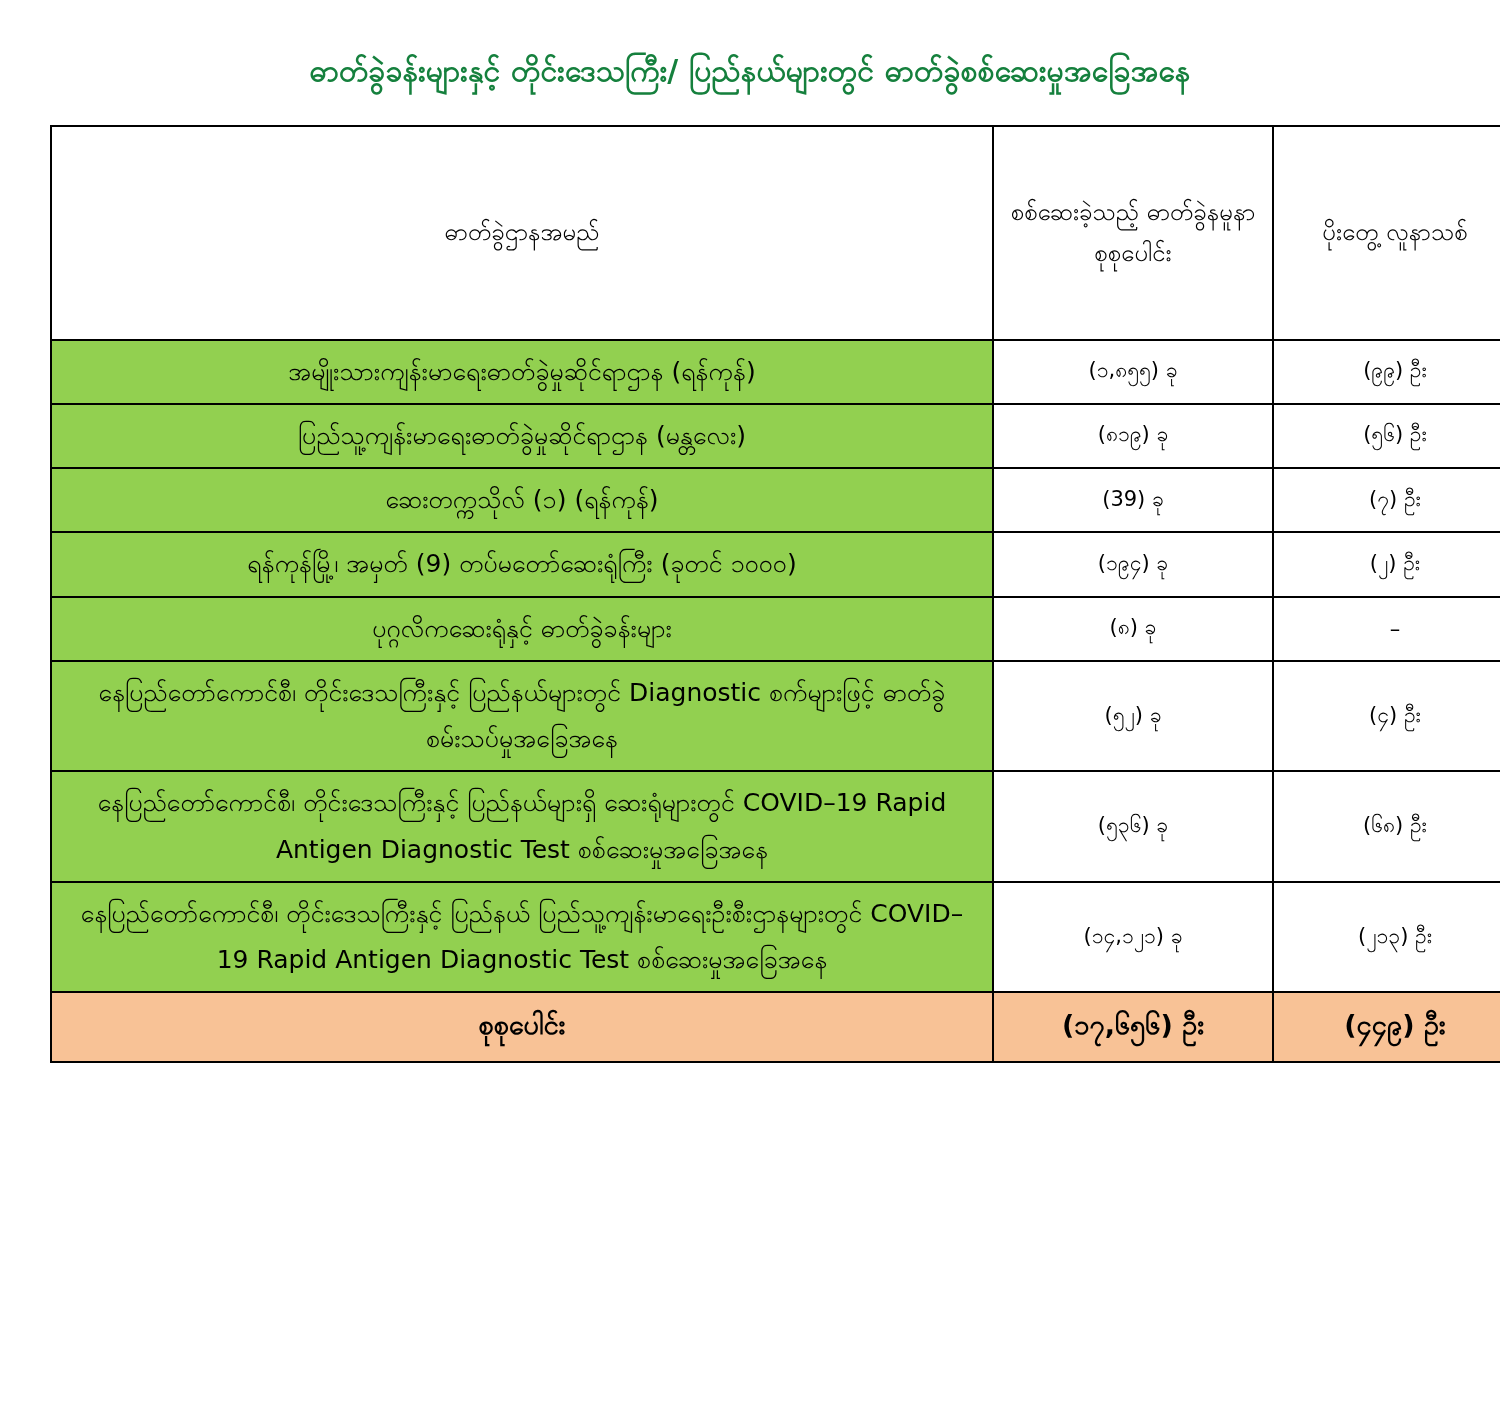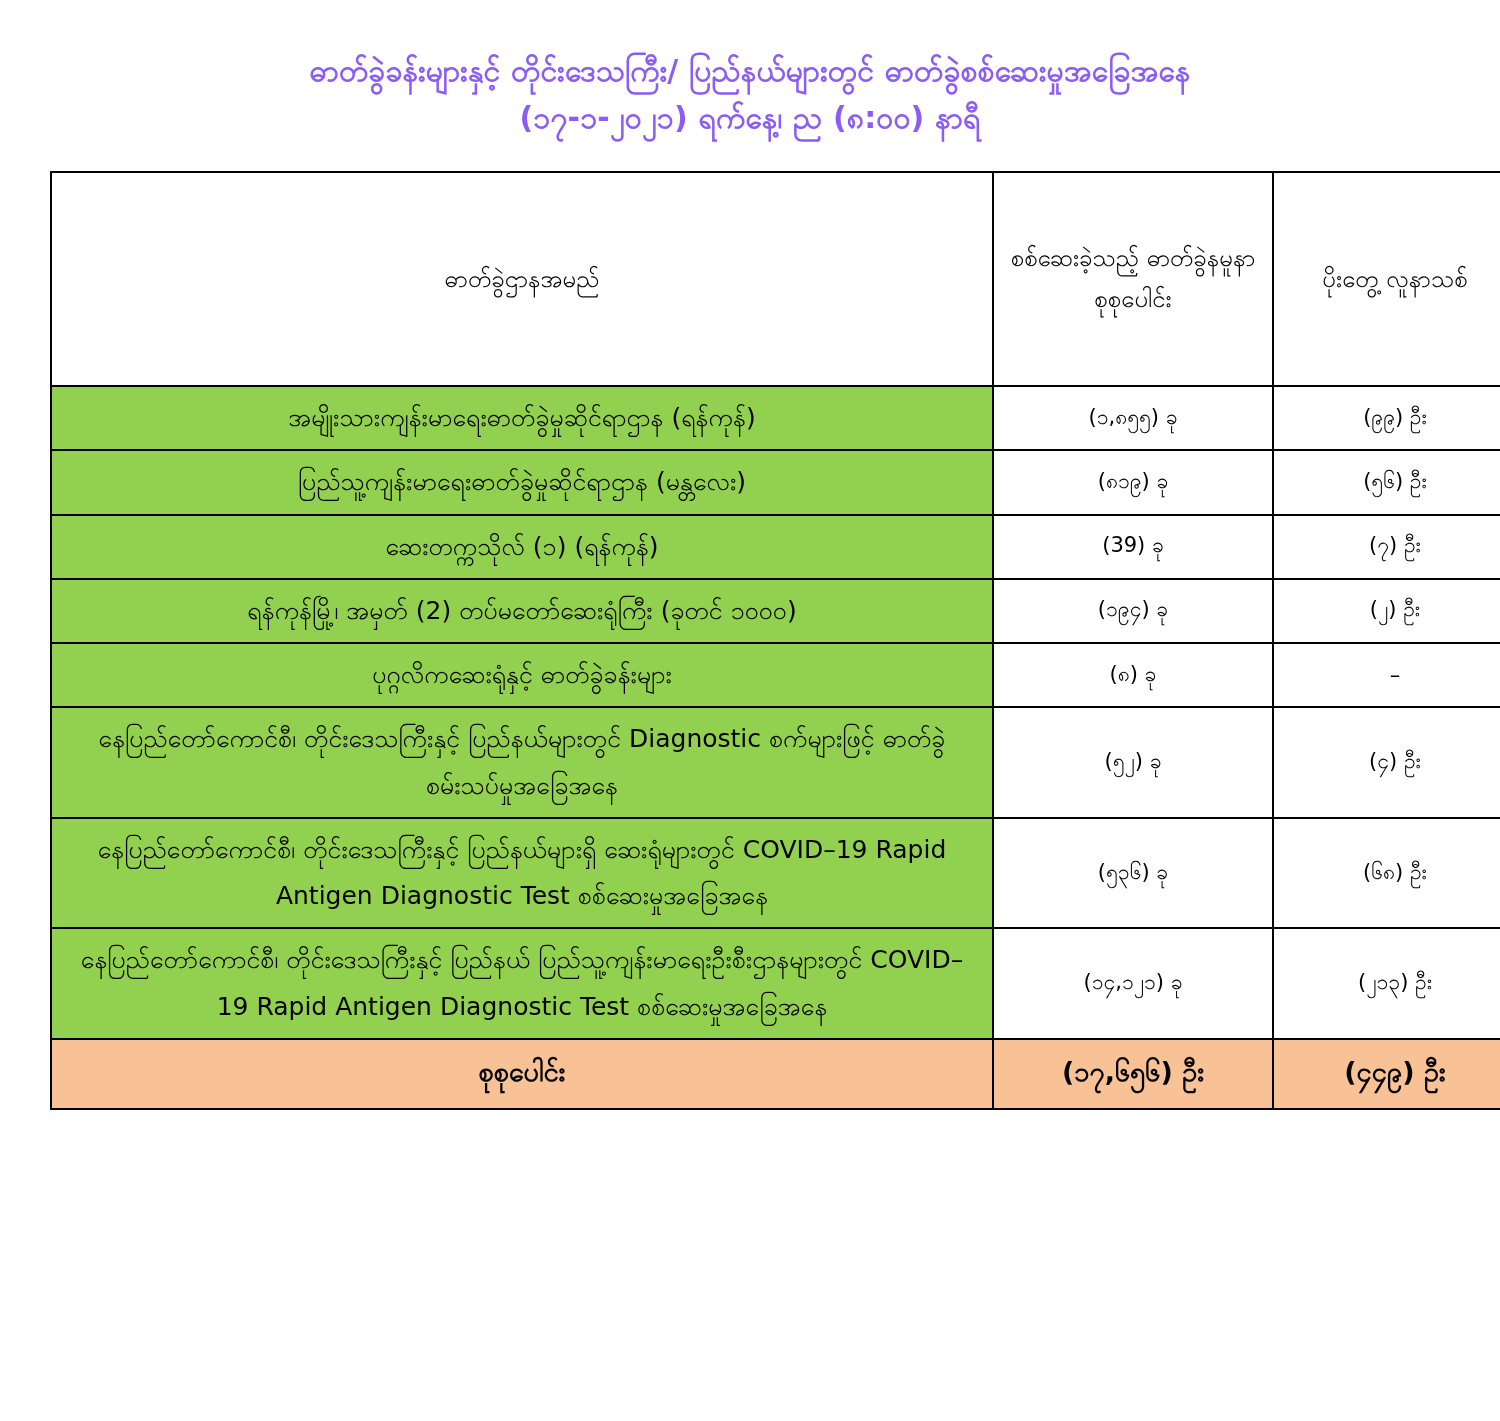--- a/index.html
+++ b/index.html
@@ -22,21 +22,21 @@
     position: relative;
   }
   .title-block {
     text-align: center;
     padding-top: 48px;
   }
   .title-line {
     font-size: 30px;
     font-weight: bold;
     line-height: 1.55;
-    color: #8b5cf6;
+    color: #15803d;
     letter-spacing: 0.2px;
   }
   .table-wrap {
     margin: 30px auto 0 auto;
     width: 1400px;
   }
   table.report {
     border-collapse: collapse;
     width: 100%;
     table-layout: fixed;
@@ -83,21 +83,20 @@
     background: #f8c296;
   }
 </style>
 </head>
 <body>
 
 <div class="page">
 
   <div class="title-block">
     <div class="title-line">ဓာတ်ခွဲခန်းများနှင့် တိုင်းဒေသကြီး/ ပြည်နယ်များတွင် ဓာတ်ခွဲစစ်ဆေးမှုအခြေအနေ</div>
-    <div class="title-line">(၁၇-၁-၂၀၂၁) ရက်နေ့၊ ည (၈:၀၀) နာရီ</div>
   </div>
 
   <div class="table-wrap">
     <table class="report">
       <thead>
         <tr>
           <th class="col-name">ဓာတ်ခွဲဌာနအမည်</th>
           <th class="col-samples">စစ်ဆေးခဲ့သည့် ဓာတ်ခွဲနမူနာ စုစုပေါင်း</th>
           <th class="col-cases">ပိုးတွေ့ လူနာသစ်</th>
         </tr>
@@ -112,21 +111,21 @@
           <td class="name-cell">ပြည်သူ့ကျန်းမာရေးဓာတ်ခွဲမှုဆိုင်ရာဌာန (မန္တလေး)</td>
           <td class="num-cell">(၈၁၉) ခု</td>
           <td class="num-cell">(၅၆) ဦး</td>
         </tr>
         <tr>
           <td class="name-cell">ဆေးတက္ကသိုလ် (၁) (ရန်ကုန်)</td>
           <td class="num-cell">(39) ခု</td>
           <td class="num-cell">(၇) ဦး</td>
         </tr>
         <tr>
-          <td class="name-cell">ရန်ကုန်မြို့၊ အမှတ် (2) တပ်မတော်ဆေးရုံကြီး (ခုတင် ၁၀၀၀)</td>
+          <td class="name-cell">ရန်ကုန်မြို့၊ အမှတ် (9) တပ်မတော်ဆေးရုံကြီး (ခုတင် ၁၀၀၀)</td>
           <td class="num-cell">(၁၉၄) ခု</td>
           <td class="num-cell">(၂) ဦး</td>
         </tr>
         <tr>
           <td class="name-cell">ပုဂ္ဂလိကဆေးရုံနှင့် ဓာတ်ခွဲခန်းများ</td>
           <td class="num-cell">(၈) ခု</td>
           <td class="num-cell">–</td>
         </tr>
         <tr>
           <td class="name-cell">နေပြည်တော်ကောင်စီ၊ တိုင်းဒေသကြီးနှင့် ပြည်နယ်များတွင် Diagnostic စက်များဖြင့် ဓာတ်ခွဲစမ်းသပ်မှုအခြေအနေ</td>

